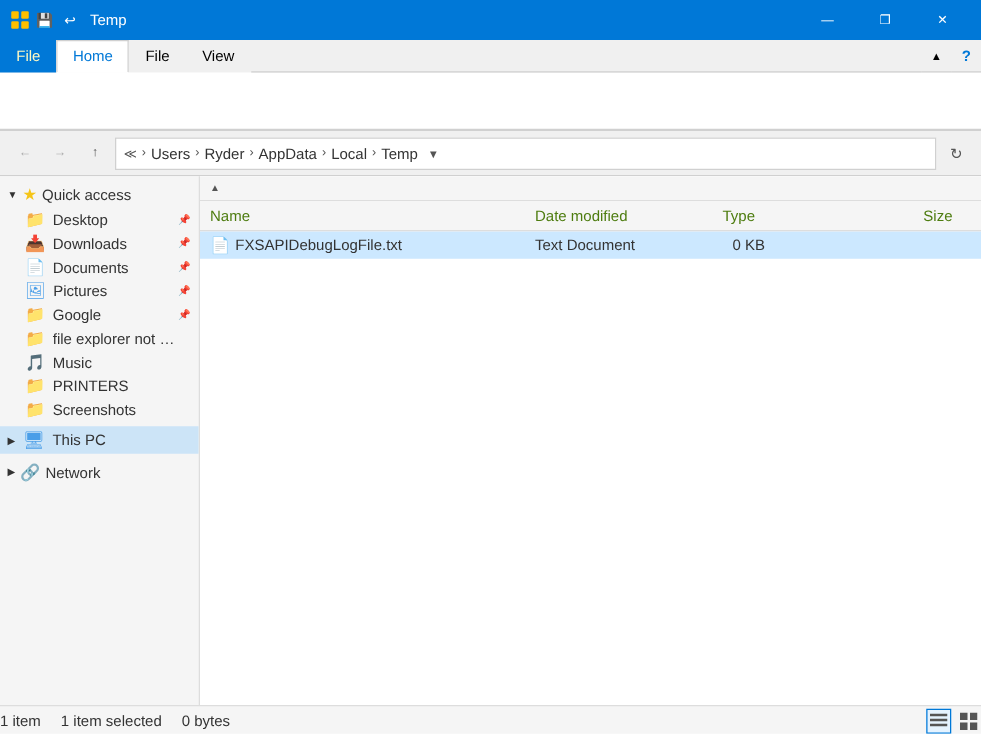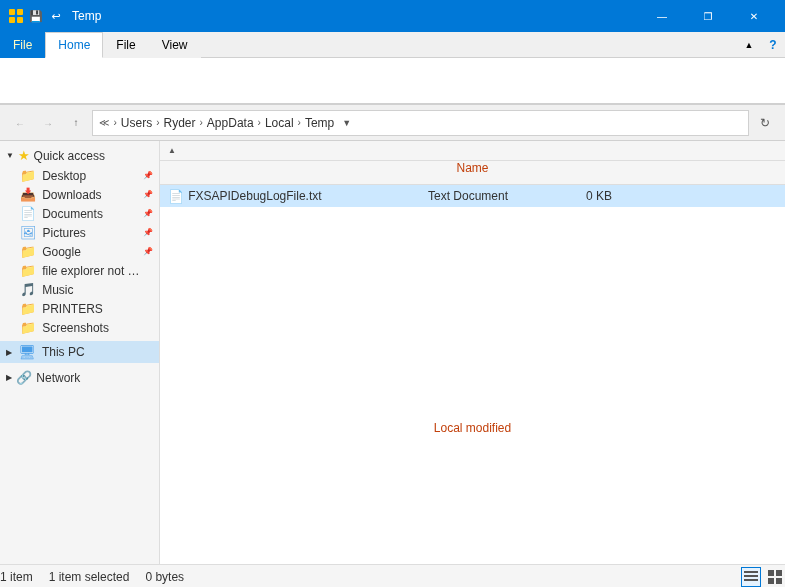--- a/index.html
+++ b/index.html
@@ -124,24 +124,23 @@
       background: #fff;
       overflow-y: auto;
     }
     .file-list-header {
       display: flex;
       background: #f5f5f5;
       border-bottom: 1px solid #ddd;
       height: 24px;
       align-items: center;
       font-size: 12px;
-      color: #c2410c;
+      color: #4d7c0f;
       position: sticky;
       top: 0;
-      flex-direction: column;
     }
     .col-name { flex: 0 0 260px; padding: 0 8px; cursor: pointer; }
     .col-date { flex: 0 0 150px; padding: 0 8px; }
     .col-type { flex: 0 0 120px; padding: 0 8px; }
     .col-size { flex: 0 0 80px; padding: 0 8px; text-align: right; }
     .file-row {
       display: flex; align-items: center; height: 22px;
       font-size: 12px; color: #333; cursor: pointer;
     }
     .file-row.selected { background: #cce8ff; }
@@ -305,21 +304,21 @@
 
     <div style="height:20px;background:#f5f5f5;border-bottom:1px solid #ddd;display:flex;align-items:center;padding-left:8px;">
       <span style="font-size:8px;color:#555;">▲</span>
     </div>
 
     <div class="file-list-header">
       <div class="col-name">
         <span>Name</span>
       </div>
       <div class="col-date">
-        <span>Local modified</span>
+        <span>Date modified</span>
       </div>
       <div class="col-type">
         <span>Type</span>
       </div>
       <div class="col-size">
         <span>Size</span>
       </div>
     </div>
 
     <div class="file-row selected">

